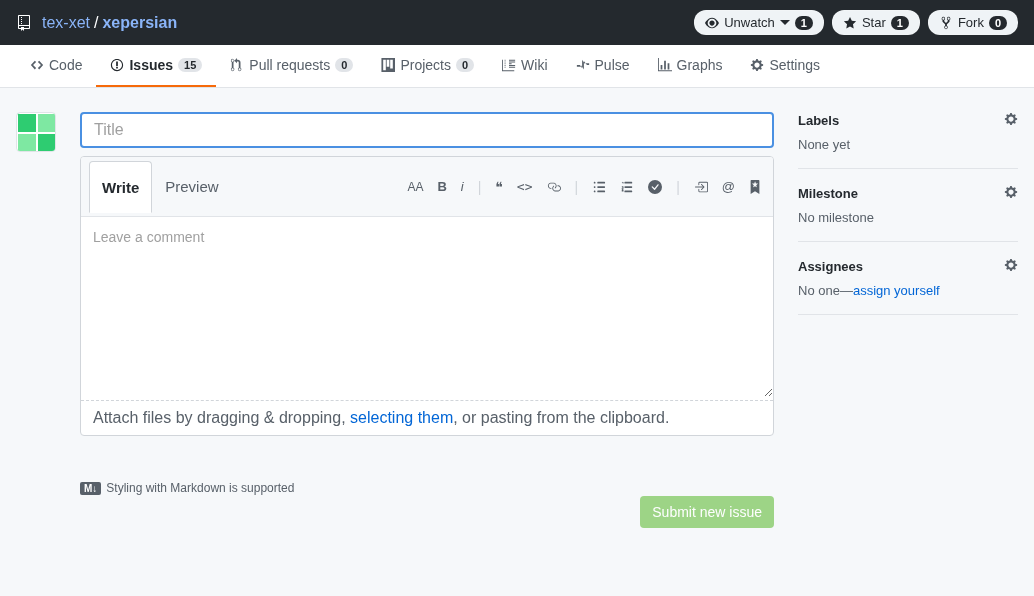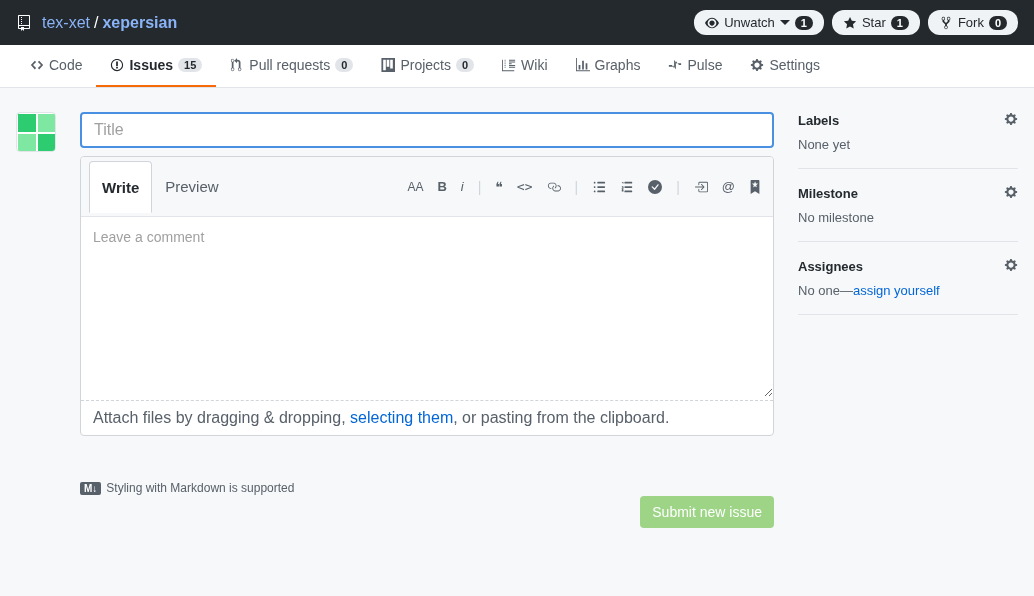--- a/index.html
+++ b/index.html
@@ -371,30 +371,30 @@
     <span>Projects</span>
     <span class="tab-count">0</span>
   </a>
   <a href="#" class="nav-tab">
     <svg width="14" height="14" viewBox="0 0 16 16" fill="#586069">
       <path d="M4 8H3v1h1V8zm0-2H3v1h1V6zm0-2H3v1h1V4zm11 7H8v-1h7v1zM4 10H3v1h1v-1zm11-1H8v-1h7v1zm-4-2H8V6h3v1zM15 5H8V4h7v1zM4 2H3v1h1V2zm11 0H8v1h7V2zM1 14V2H0v13h14v-1H1z"></path>
     </svg>
     <span>Wiki</span>
   </a>
   <a href="#" class="nav-tab">
+    <svg width="14" height="14" viewBox="0 0 14 16" fill="#586069">
+      <path d="M11.5 8L8 3.4V13l-3-4.8V10H0V8h3.5L6 11.6V2l3 4.8V6H14v2h-2.5z"></path>
+    </svg>
+    <span>Pulse</span>
+  </a>
+  <a href="#" class="nav-tab">
     <svg width="14" height="14" viewBox="0 0 16 16" fill="#586069">
       <path d="M16 14v1H0V0h1v14h15zM5 13H3V8h2v5zm4 0H7V3h2v10zm4 0h-2V6h2v7z"></path>
     </svg>
     <span>Graphs</span>
-  </a>
-  <a href="#" class="nav-tab">
-    <svg width="14" height="14" viewBox="0 0 14 16" fill="#586069">
-      <path d="M11.5 8L8 3.4V13l-3-4.8V10H0V8h3.5L6 11.6V2l3 4.8V6H14v2h-2.5z"></path>
-    </svg>
-    <span>Pulse</span>
   </a>
   <a href="#" class="nav-tab">
     <svg width="14" height="14" viewBox="0 0 14 16" fill="#586069">
       <path d="M14 8.77v-1.6l-1.94-.64-.45-1.09.88-1.84-1.13-1.13-1.81.91-1.09-.45-.69-1.93h-1.6l-.63 1.94-1.11.45-1.84-.88-1.13 1.13.91 1.81-.45 1.09L0 7.23v1.59l1.94.64.45 1.09-.88 1.84 1.13 1.13 1.81-.91 1.09.45.69 1.93h1.59l.64-1.94 1.11-.45 1.84.88 1.13-1.13-.92-1.81.45-1.09L14 8.77zm-7 2.23c-1.66 0-3-1.34-3-3s1.34-3 3-3 3 1.34 3 3-1.34 3-3 3z"></path>
     </svg>
     <span>Settings</span>
   </a>
 </div>
 
 <div class="main-content" style="background:#f6f8fa; min-height: 480px;">

